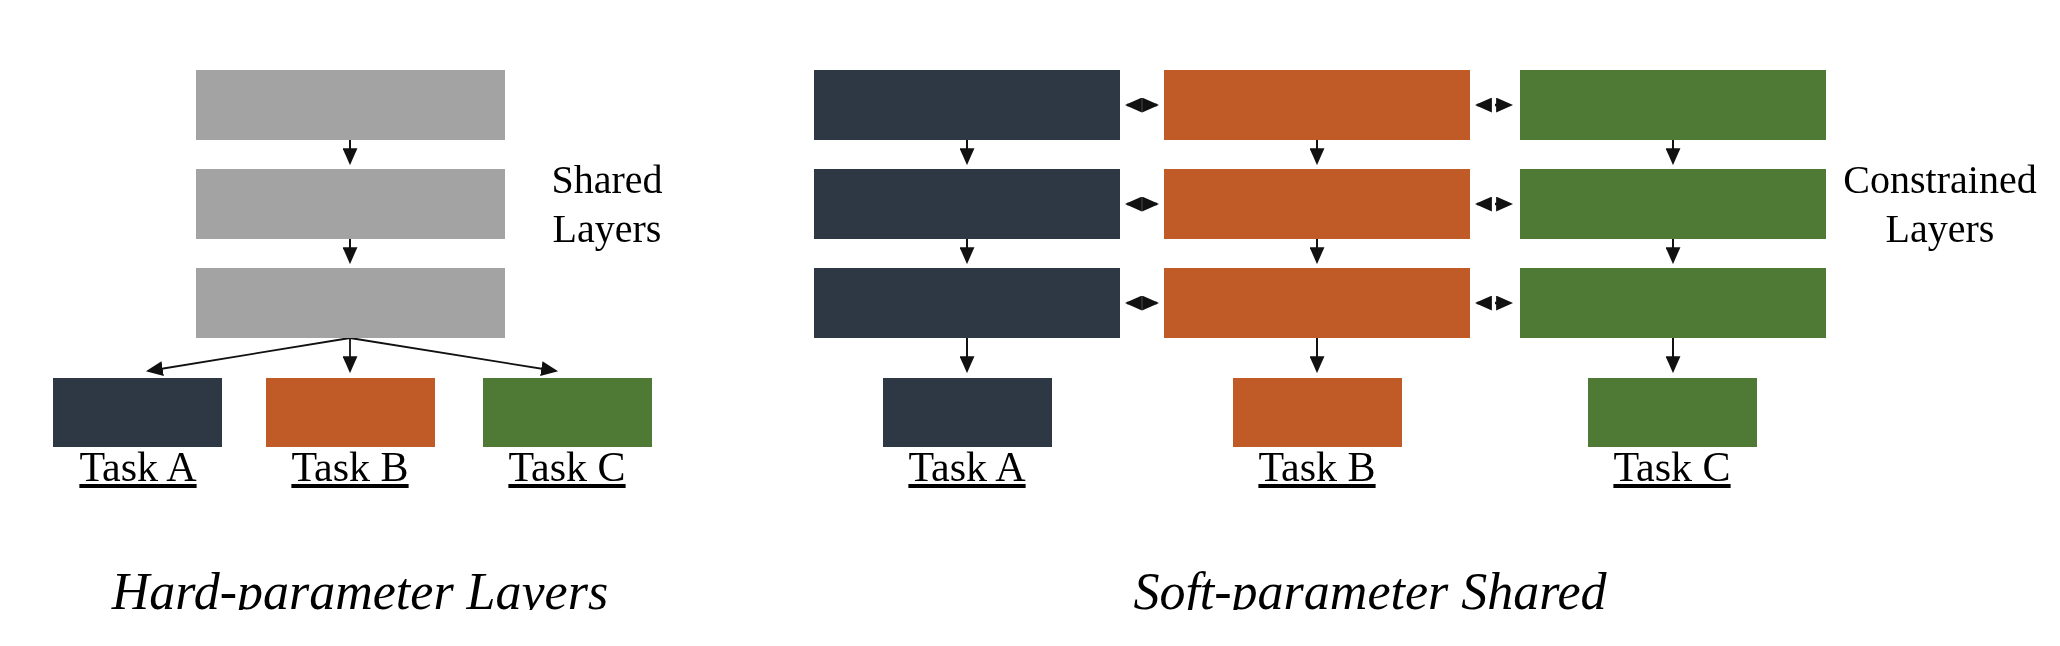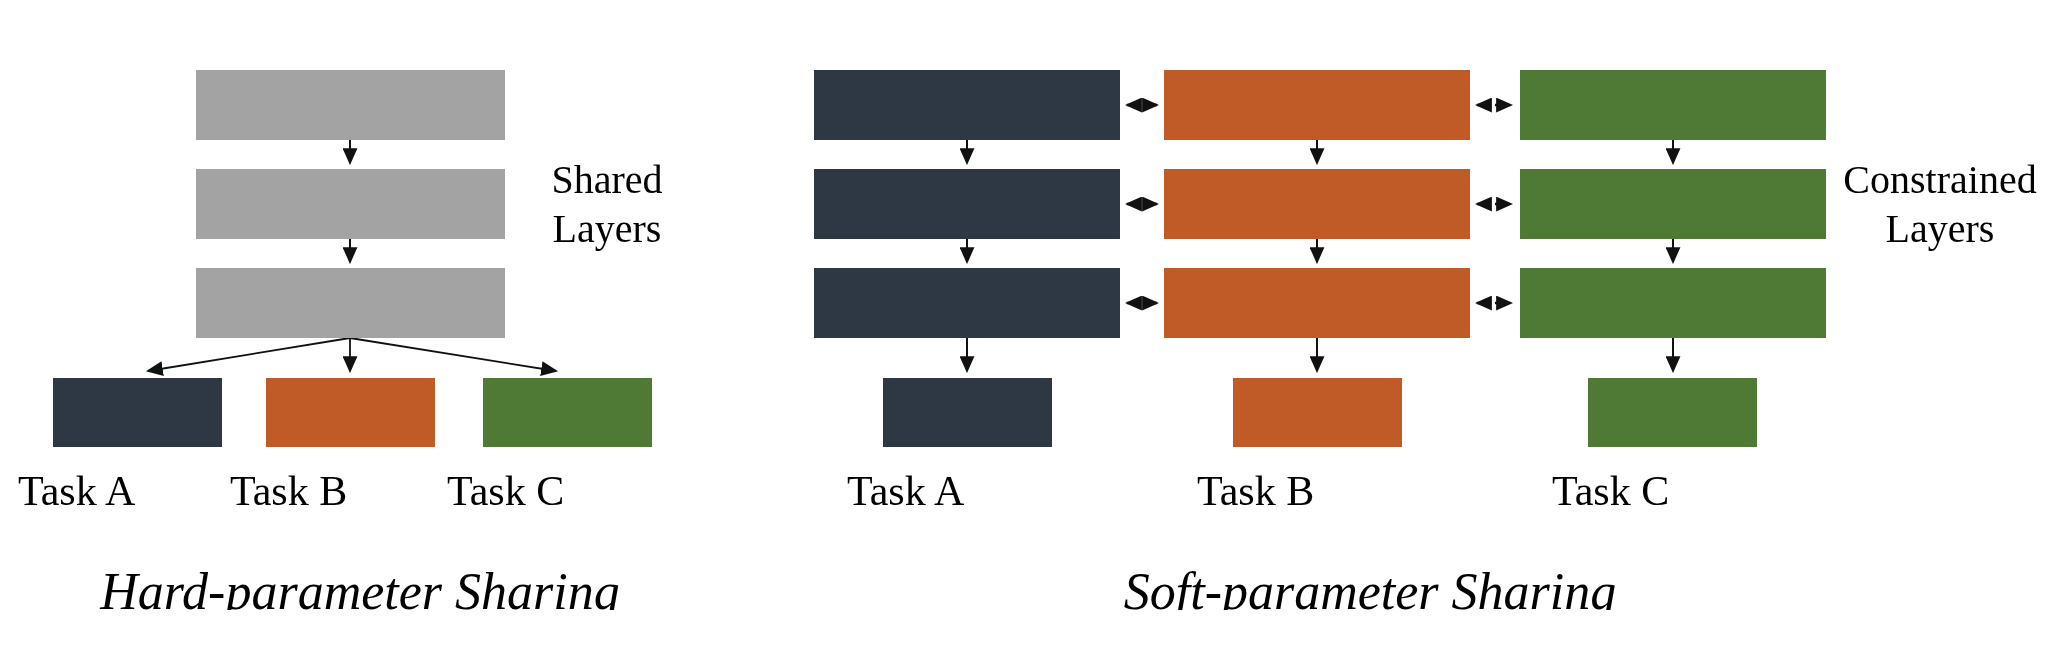--- a/index.html
+++ b/index.html
@@ -18,21 +18,21 @@
   .shared{left:196px;width:309px;background:var(--gray,#a3a3a3);}
   .col-a{left:814px;width:306px;background:var(--navy,#2e3845);}
   .col-b{left:1164px;width:306px;background:var(--orange,#c05a27);}
   .col-c{left:1520px;width:306px;background:var(--green,#4e7a35);}
   .task{position:absolute;top:378px;height:69px;width:169px;}
   .bg-navy{background:var(--navy,#2e3845);}
   .bg-orange{background:var(--orange,#c05a27);}
   .bg-green{background:var(--green,#4e7a35);}
   .t-la{left:53px}.t-lb{left:266px}.t-lc{left:483px}
   .t-ra{left:883px}.t-rb{left:1233px}.t-rc{left:1588px}
-  .task-label{position:absolute;top:468px;width:240px;text-align:left;font-size:42px;line-height:46px;}
+  .task-label{position:absolute;top:444px;width:240px;text-align:center;font-size:42px;line-height:46px;text-decoration:underline;}
   .tl-la{left:18px}.tl-lb{left:230px}.tl-lc{left:447px}
   .tl-ra{left:847px}.tl-rb{left:1197px}.tl-rc{left:1552px}
   .side-label{position:absolute;top:155px;text-align:center;font-size:40px;line-height:49px;}
   .side-left{left:497px;width:220px;}
   .side-right{left:1818px;width:244px;}
   .diagram-title{position:absolute;top:564px;font-style:italic;font-size:52px;line-height:56px;text-align:center;white-space:nowrap;}
   .title-left{left:60px;width:600px;}
   .title-right{left:1070px;width:600px;}
   .watermark{
     position:absolute;left:1622px;top:524px;font-size:60px;line-height:66px;
@@ -91,21 +91,21 @@
     </div>
 
     <div class="task bg-navy t-la"></div>
     <div class="task bg-orange t-lb"></div>
     <div class="task bg-green t-lc"></div>
 
     <div class="task-label tl-la">Task A</div>
     <div class="task-label tl-lb">Task B</div>
     <div class="task-label tl-lc">Task C</div>
 
-    <div class="diagram-title title-left">Hard-parameter Sharing</div>
+    <div class="diagram-title title-left">Hard-parameter Layers</div>
   </div>
 
   <div>
     <div class="layer col-a r1"></div>
     <div class="layer col-a r2"></div>
     <div class="layer col-a r3"></div>
 
     <div class="layer col-b r1"></div>
     <div class="layer col-b r2"></div>
     <div class="layer col-b r3"></div>
@@ -120,17 +120,17 @@
     </div>
 
     <div class="task bg-navy t-ra"></div>
     <div class="task bg-orange t-rb"></div>
     <div class="task bg-green t-rc"></div>
 
     <div class="task-label tl-ra">Task A</div>
     <div class="task-label tl-rb">Task B</div>
     <div class="task-label tl-rc">Task C</div>
 
-    <div class="diagram-title title-right">Soft-parameter Sharing</div>
+    <div class="diagram-title title-right">Soft-parameter Shared</div>
   </div>
 
 
 </div>
 
 </body></html>

